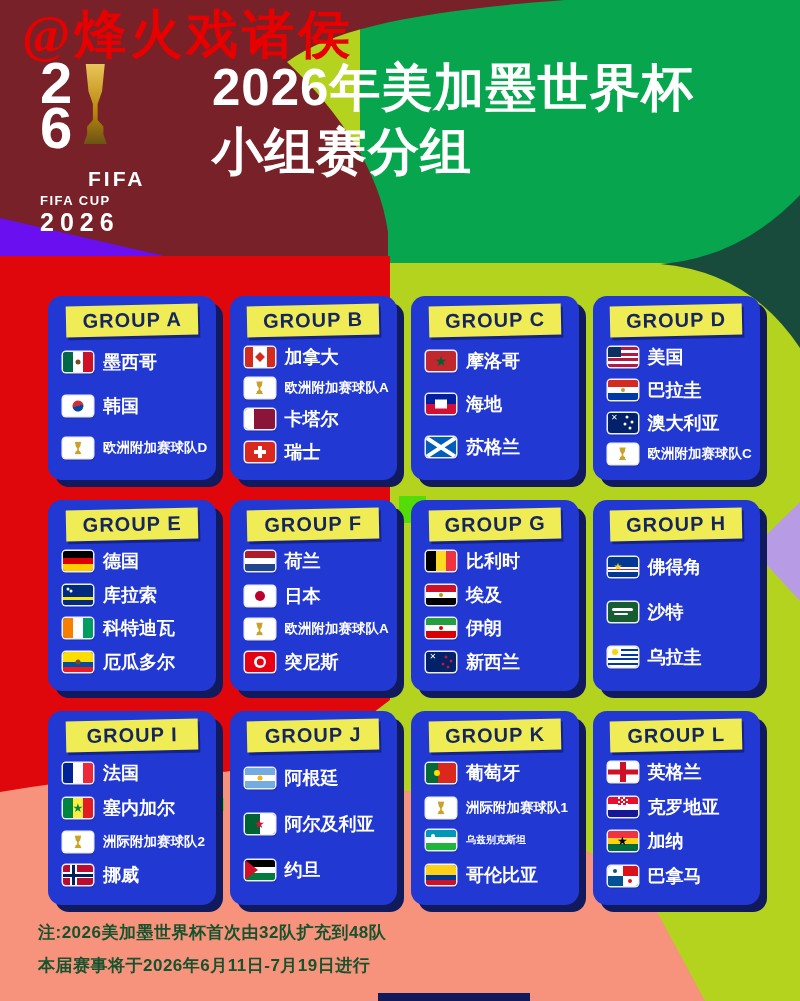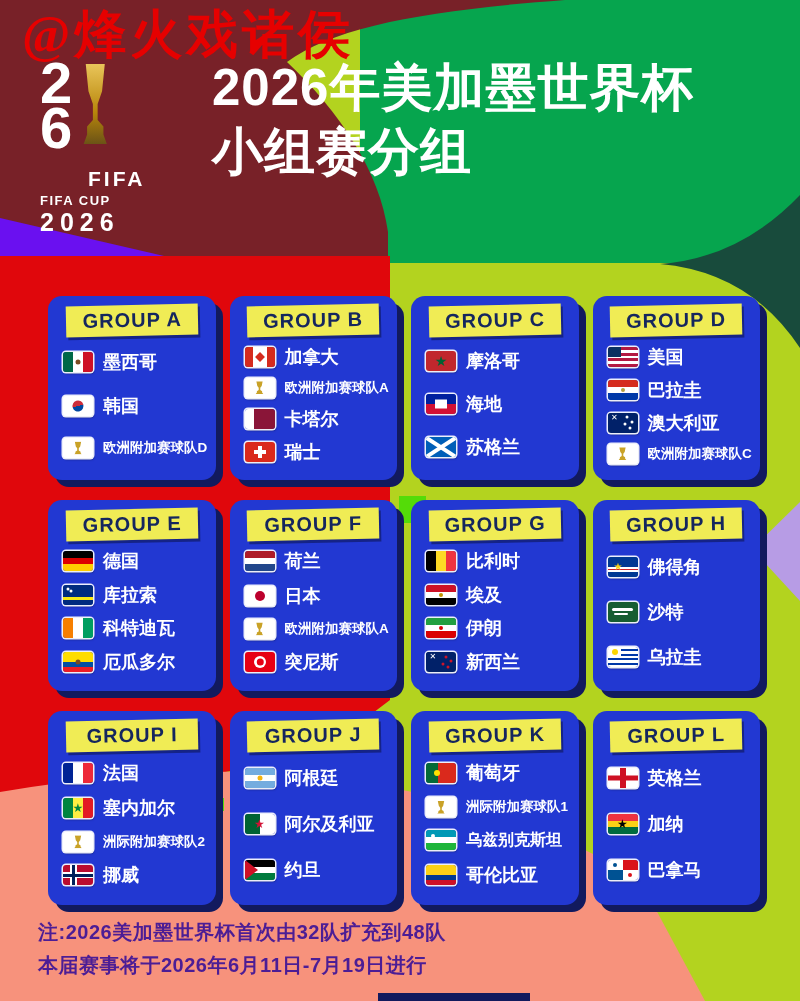--- a/index.html
+++ b/index.html
@@ -41,31 +41,31 @@
     box-shadow:7px 7px 0 var(--cardShadow);
   }
   .ghead{
     width:79%;margin:0 auto;background:var(--headerYellow);color:var(--headerText);
     font-size:20px;font-weight:800;text-align:center;padding:4px 0;letter-spacing:1px;
     transform:rotate(-1.2deg);box-shadow:2px 3px 0 rgba(8,14,60,.5);
   }
   .teams{display:flex;flex-direction:column;justify-content:space-around;height:calc(100% - 47px);padding:4px 0 6px;}
   .team{display:flex;align-items:center;gap:10px;padding-left:15px;}
   .tname{color:#fff;font-weight:700;font-size:18px;white-space:nowrap;}
-  .tname.mid{font-size:16px;}
+  .tname.mid{font-size:10px;}
   .tname.small{font-size:13.5px;}
   .flag{
     width:30px;height:20px;border-radius:3px;position:relative;overflow:hidden;flex:none;
     box-shadow:0 0 0 1.5px rgba(255,255,255,.92),1px 2px 2px rgba(0,0,0,.3);
   }
   .flag .ov{position:absolute;}
   
   .notes{
-    position:absolute;left:38px;top:916px;z-index:4;color:#4c1d95;
-    font-weight:800;font-size:20px;line-height:33px;letter-spacing:.5px;
+    position:absolute;left:38px;top:916px;z-index:4;color:#14532d;
+    font-weight:800;font-size:17px;line-height:33px;letter-spacing:.5px;
   }
 </style>
 </head>
 <body>
 
 <svg id="bg" width="800" height="1001" viewBox="0 0 800 1001" xmlns="http://www.w3.org/2000/svg">
   <rect x="0" y="0" width="800" height="1001" fill="var(--limeBase)"></rect>
   <rect x="360" y="0" width="440" height="263" fill="var(--green)"></rect>
   <path d="M800 195 Q740 258 660 264 Q750 272 800 348 Z" fill="var(--darkGreen)"></path>
   <path d="M0 0 H565 C430 10 335 26 287 62 C340 112 380 172 388 232 L388 258 L0 258 Z" fill="var(--maroon)"></path>
@@ -401,20 +401,26 @@
       <div class="ghead">GROUP L</div>
       <div class="teams">
         <div class="team">
           <div class="flag" style="background: rgb(255, 255, 255);">
             <div class="ov" style="left: 50%; top: 0px; width: 6px; height: 100%; background: rgb(206, 17, 36); transform: translateX(-50%);"></div>
             <div class="ov" style="left: 0px; top: 50%; width: 100%; height: 5px; background: rgb(206, 17, 36); transform: translateY(-50%);"></div>
           </div>
           <span class="tname">英格兰</span>
         </div>
         <div class="team">
+          <div class="flag" style="background: linear-gradient(rgb(232, 17, 45) 0%, rgb(232, 17, 45) 33.3333%, rgb(255, 255, 255) 33.3333%, rgb(255, 255, 255) 66.6667%, rgb(23, 23, 150) 66.6667%, rgb(23, 23, 150) 100%);">
+            <div class="ov" style="left: 50%; top: 22%; width: 10px; height: 8px; transform: translate(-50%, -50%); background: conic-gradient(rgb(232, 17, 45) 0deg, rgb(232, 17, 45) 25%, rgb(255, 255, 255) 0deg, rgb(255, 255, 255) 50%, rgb(232, 17, 45) 0deg, rgb(232, 17, 45) 75%, rgb(255, 255, 255) 0deg) 0% 0% / 5px 4px;"></div>
+          </div>
+          <span class="tname">克罗地亚</span>
+        </div>
+        <div class="team">
           <div class="flag" style="background: linear-gradient(rgb(239, 51, 64) 0%, rgb(239, 51, 64) 33.3333%, rgb(252, 209, 22) 33.3333%, rgb(252, 209, 22) 66.6667%, rgb(0, 107, 63) 66.6667%, rgb(0, 107, 63) 100%);">
             <div class="ov" style="left: 50%; top: 50%; transform: translate(-50%, -50%); color: rgb(0, 0, 0); font-size: 12px; line-height: 0; width: auto; height: auto;">★</div>
           </div>
           <span class="tname">加纳</span>
         </div>
         <div class="team">
           <div class="flag">
             <div class="ov" style="left: 0%; top: 0%; width: 50%; height: 50%; background: rgb(255, 255, 255);"></div>
             <div class="ov" style="left: 50%; top: 0%; width: 50%; height: 50%; background: rgb(218, 18, 26);"></div>
             <div class="ov" style="left: 0%; top: 50%; width: 50%; height: 50%; background: rgb(0, 82, 147);"></div>

